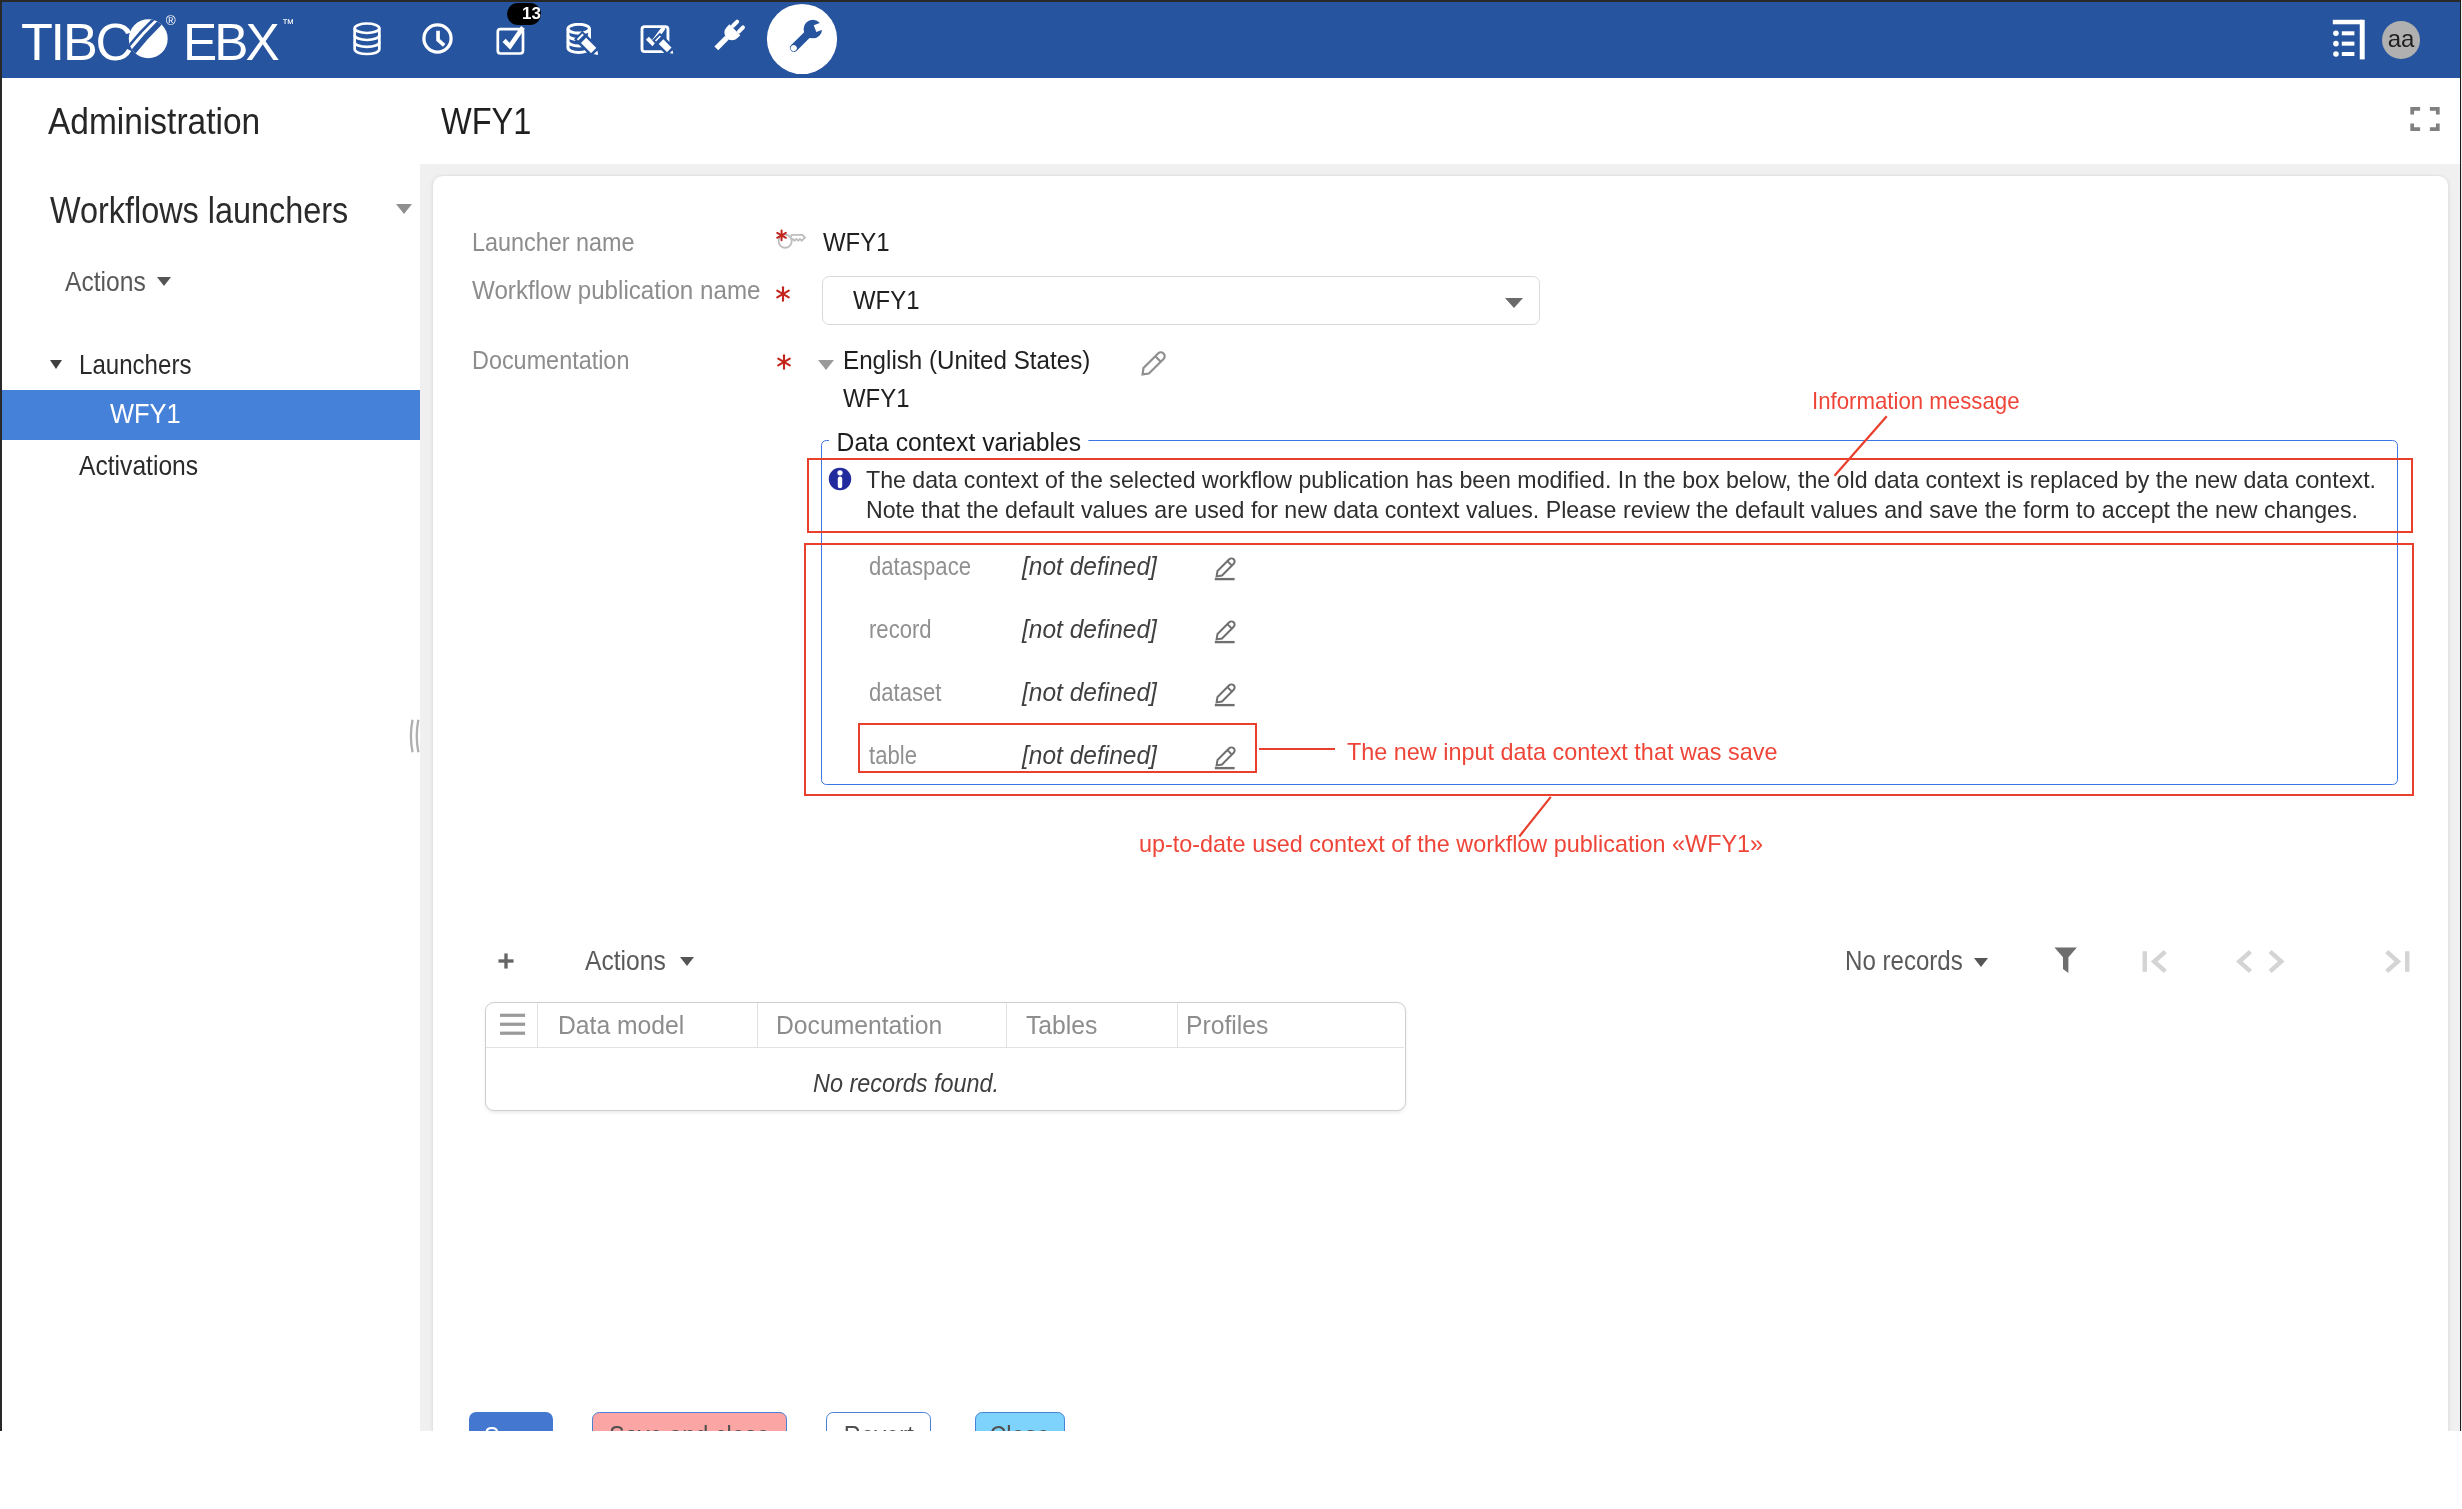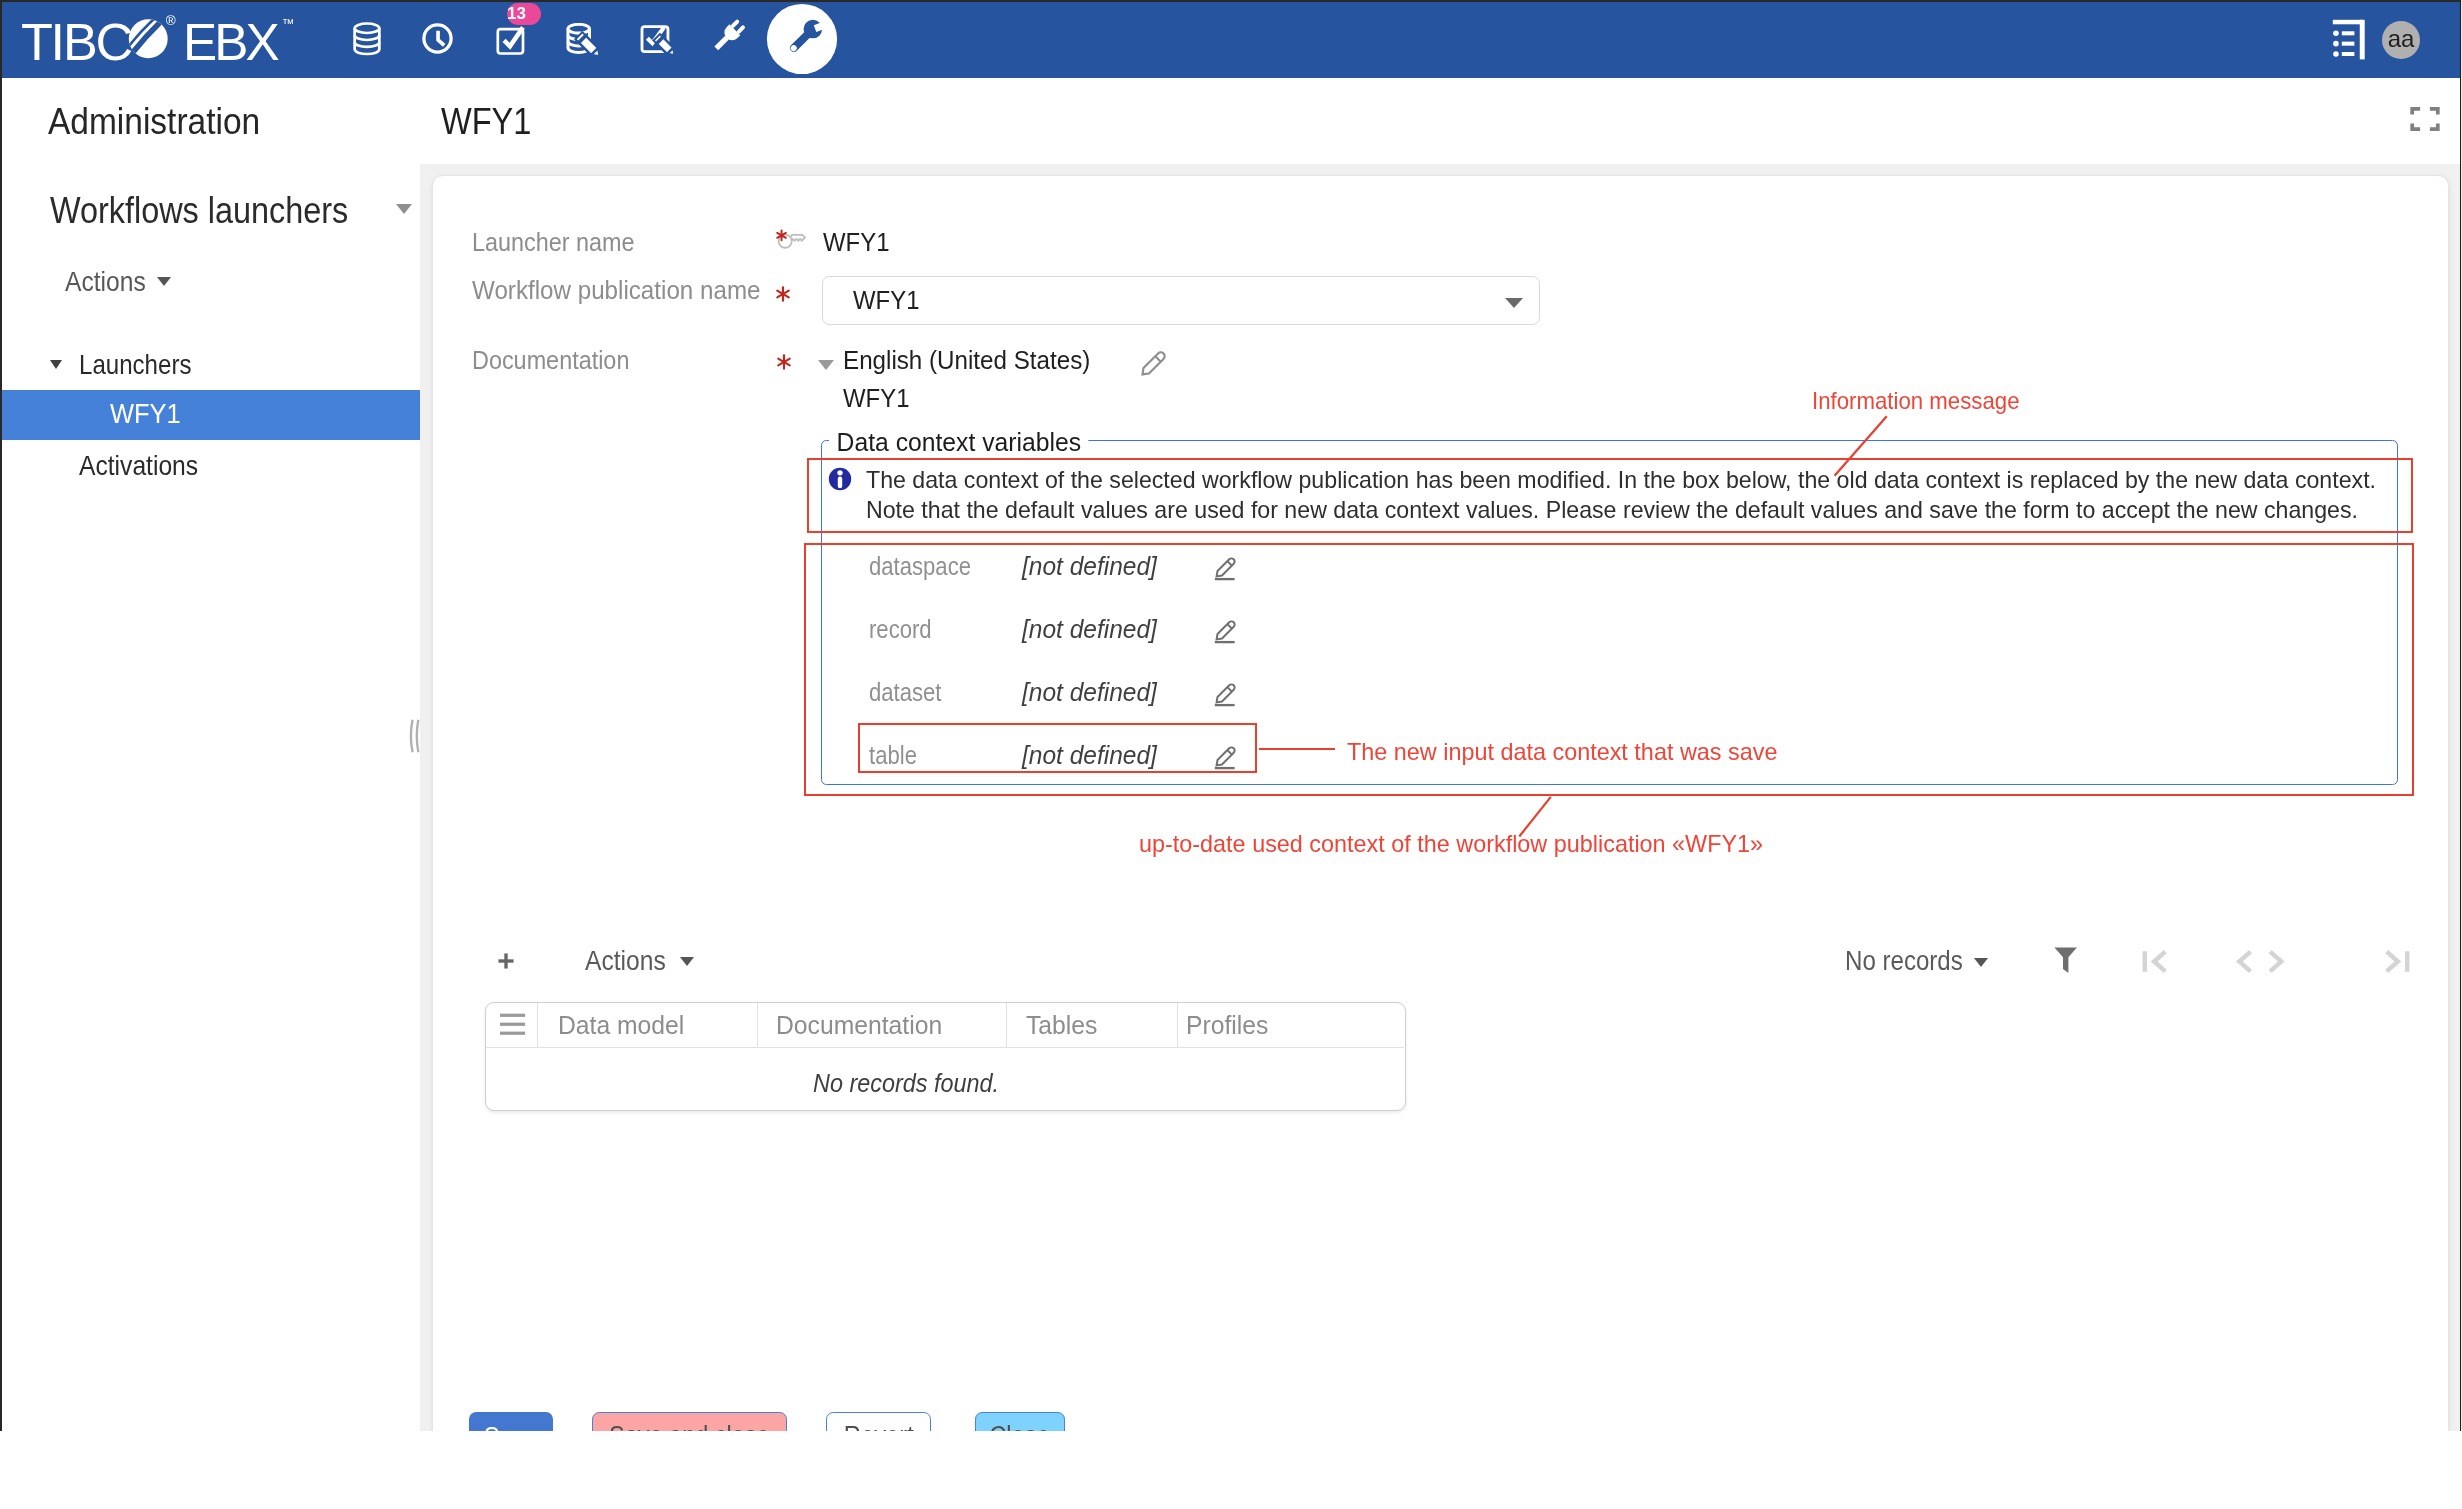--- a/index.html
+++ b/index.html
@@ -53,21 +53,21 @@
 
   <svg class="abs" style="left:422px;top:23.4px" width="31" height="31" viewBox="0 0 34 34">
     <circle cx="17" cy="17" r="14.9" fill="none" stroke="#fff" stroke-width="3.6"></circle>
     <path d="M17.6,8.5 V18.6 L24.3,24.6" stroke="#fff" stroke-width="4" fill="none"></path>
   </svg>
 
   <svg class="abs" style="left:495px;top:21.6px" width="38" height="36" viewBox="0 0 42 40">
     <rect x="3" y="8" width="28" height="27" rx="3" fill="none" stroke="#fff" stroke-width="3"></rect>
     <path d="M10,20.5 L16.5,27 L31,6" fill="none" stroke="#fff" stroke-width="5"></path>
   </svg>
-  <div class="abs" style="left:507px;top:2.7px;width:34px;height:22.5px;border-radius:11.7px;background:#ec4899;color:#fff;font-size:17px;font-weight:bold;text-align:left;line-height:22.5px">13</div>
+  <div class="abs" style="left:507px;top:2.7px;width:34px;height:22.5px;border-radius:11.7px;background:#000000;color:#fff;font-size:17px;font-weight:bold;text-align:right;line-height:22.5px">13</div>
 
   <svg class="abs" style="left:566px;top:23.4px" width="38" height="34" viewBox="0 0 42 38">
     <g fill="none" stroke="#fff" stroke-width="3.4">
       <ellipse cx="14" cy="6.4" rx="12" ry="4.9"></ellipse>
       <path d="M2,6.4 V28 A12,4.9 0 0 0 26,28 V6.4"></path>
       <path d="M2,13.6 A12,4.9 0 0 0 26,13.6"></path>
       <path d="M2,20.8 A12,4.9 0 0 0 26,20.8"></path>
     </g>
     <g transform="translate(29,29) rotate(-45)">
       <rect x="-5.5" y="-15" width="11" height="19" fill="#fff" stroke="#27549e" stroke-width="2.8"></rect>

